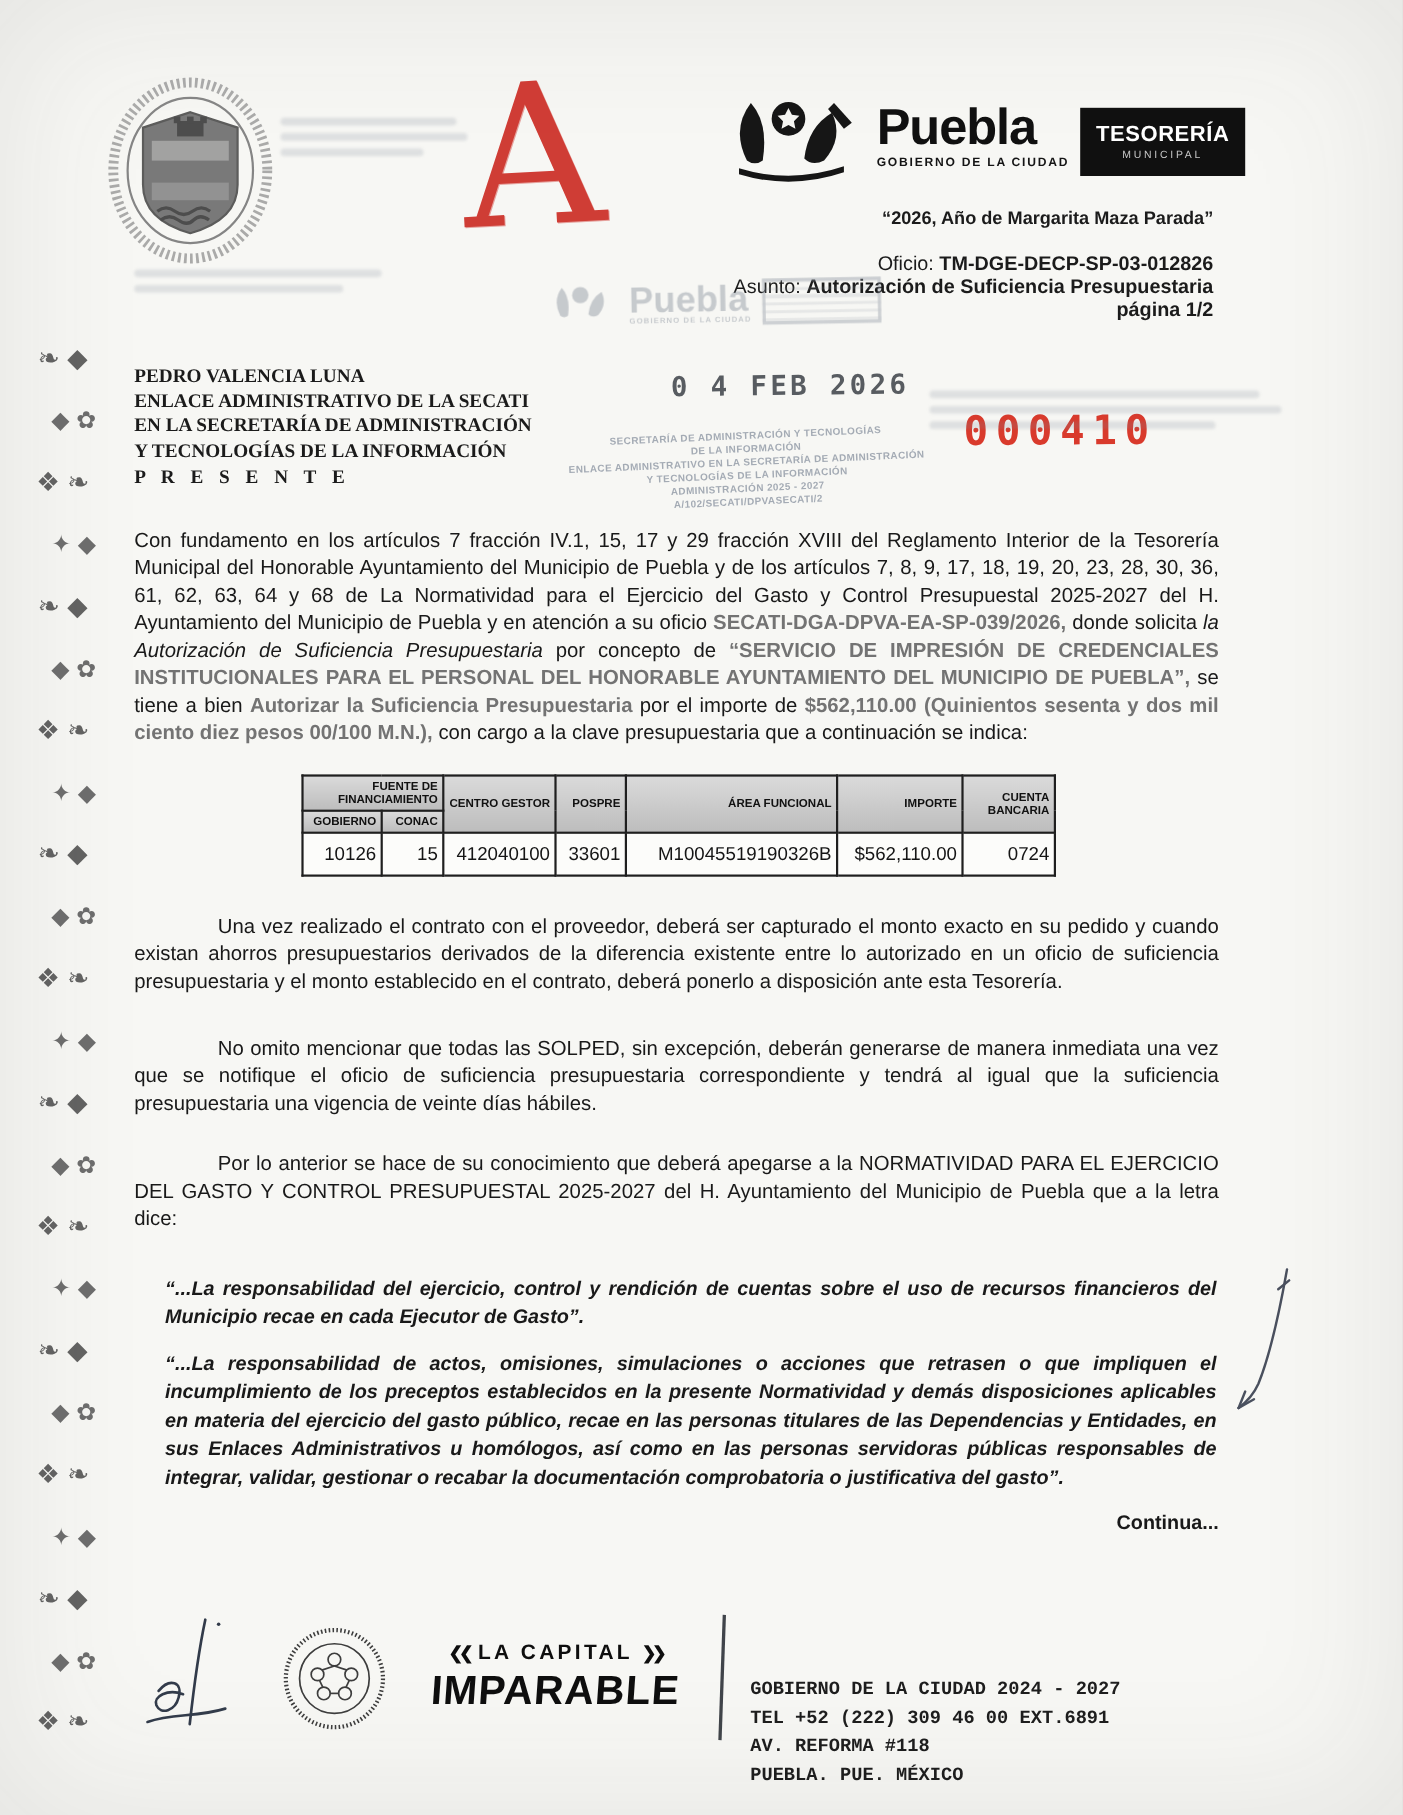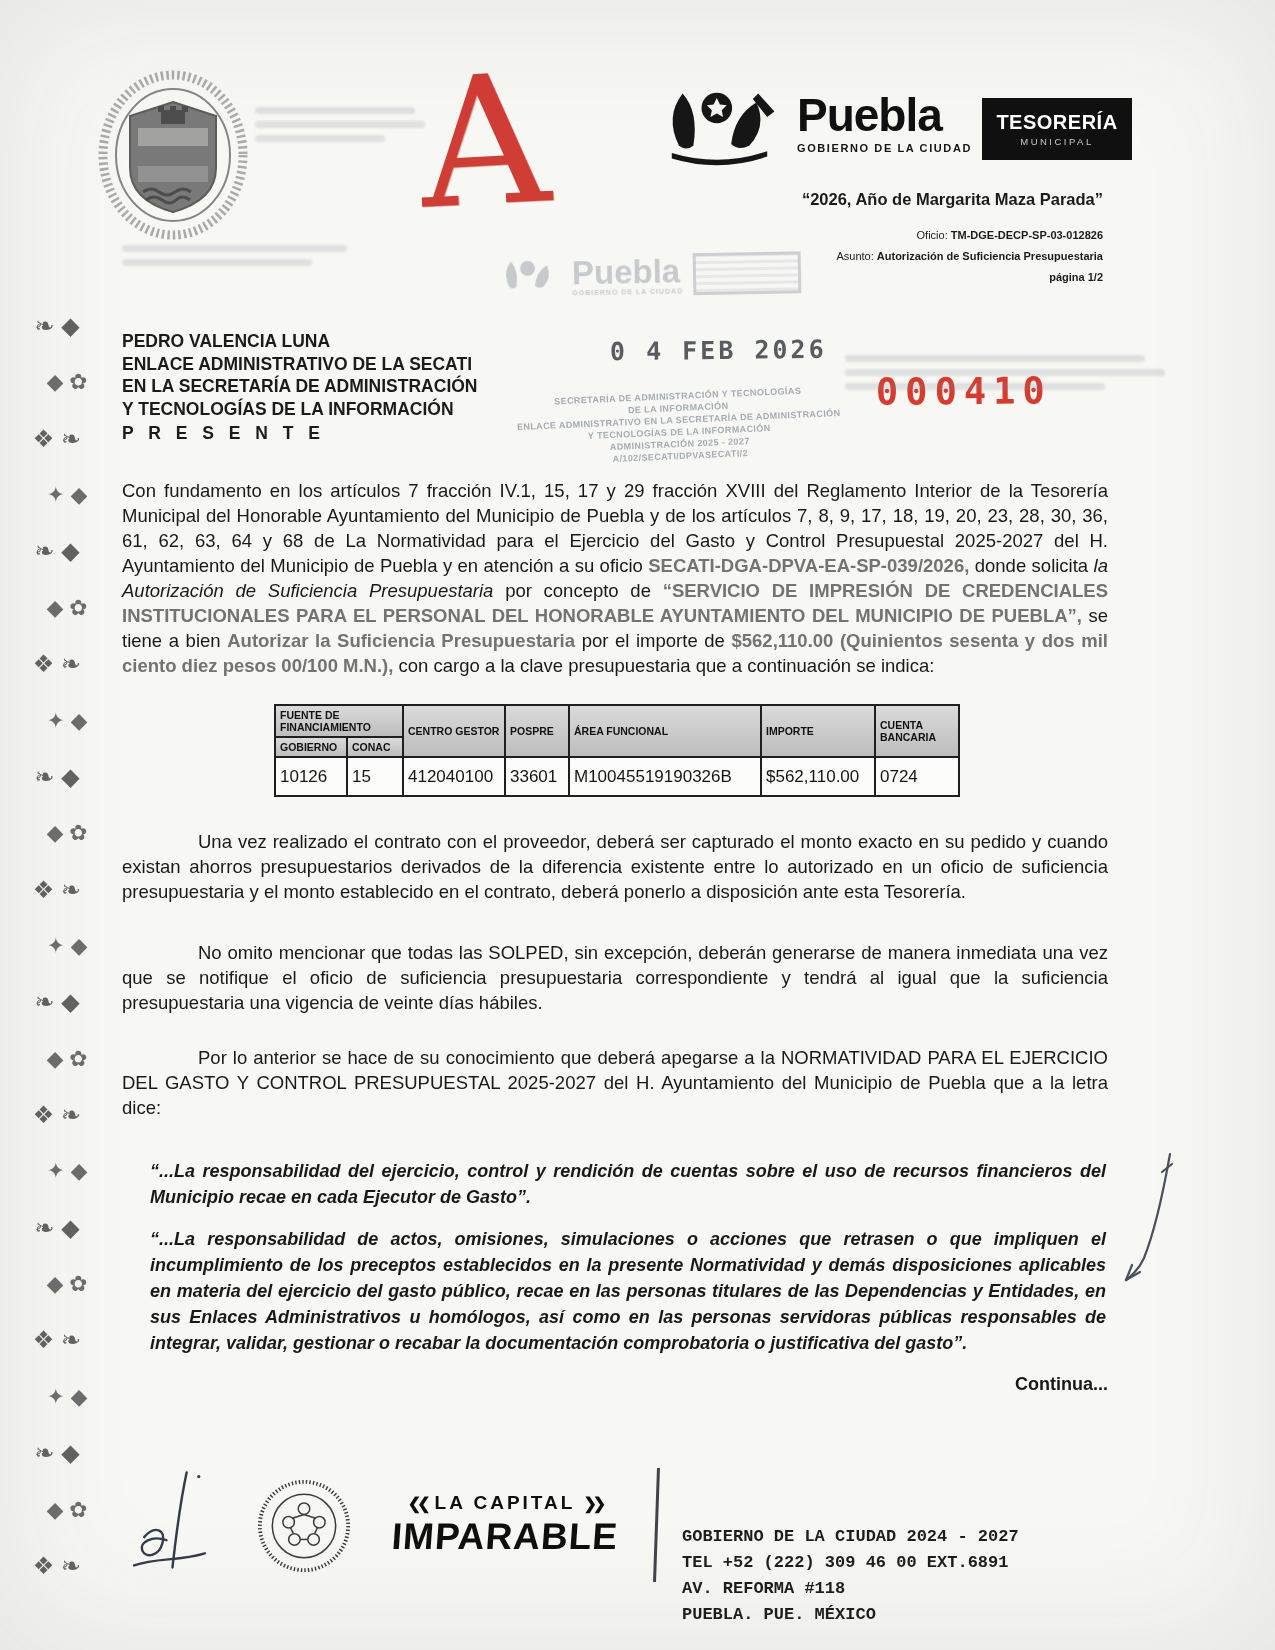--- a/index.html
+++ b/index.html
@@ -24,37 +24,37 @@
   .brand-mark{width:135px;height:92px;}
   .brand-text{padding-top:12px;}
   .brand-name{font-size:46px;font-weight:800;letter-spacing:-1px;color:#101010;line-height:1;}
   .brand-sub{font-size:11px;font-weight:700;letter-spacing:1.6px;color:#151515;margin-top:4px;}
   .tesoreria-box{margin-top:18px;background:#101010;color:#fff;width:150px;height:62px;
         display:flex;flex-direction:column;align-items:center;justify-content:center;}
   .tes-title{font-size:20px;font-weight:800;letter-spacing:.5px;}
   .tes-sub{font-size:9.5px;letter-spacing:2.5px;color:#c7c7c7;margin-top:2px;}
 
   .year-legend{position:absolute;right:172px;top:190px;font-size:16.5px;font-weight:700;}
-  .ref-line{position:absolute;right:172px;text-align:right;font-size:11px;}
+  .ref-line{position:absolute;right:172px;text-align:right;font-size:18px;}
   .ref-line b{font-weight:800;}
   .oficio{top:229px;}
   .asunto{top:250px;}
   .pagenum{top:271px;font-weight:800;}
 
   
   .watermark{position:absolute;left:496px;top:252px;display:flex;align-items:center;gap:10px;
         opacity:.45;transform:rotate(-1deg);filter:blur(.4px);}
   .wm-mark{width:66px;height:46px;}
   .wm-name{font-size:33px;font-weight:800;color:#8d95a0;line-height:1;}
   .wm-sub{font-size:7px;font-weight:700;letter-spacing:1px;color:#8d95a0;}
   .wm-box{width:102px;height:36px;border:3px solid rgba(140,148,160,.85);
         background:repeating-linear-gradient(0deg,rgba(140,148,160,.35) 0 3px,transparent 3px 7px);}
 
   
-  .recipient{position:absolute;left:122px;top:330px;font-weight:800;font-size:17.5px;line-height:22.5px;}
+  .recipient{position:absolute;left:122px;top:330px;font-weight:800;font-size:17.5px;line-height:22.5px;font-family:Liberation Serif, serif;}
   .recipient .presente{letter-spacing:5px;margin-top:2px;}
 
   
   .date-stamp{position:absolute;left:610px;top:336px;font-family:"DejaVu Sans Mono",monospace;
         font-weight:700;font-size:25px;letter-spacing:3px;color:#3d4248;opacity:.85;transform:rotate(-.6deg);}
   .folio-stamp{position:absolute;left:876px;top:370px;font-family:"DejaVu Sans Mono",monospace;
         font-weight:700;font-size:37px;letter-spacing:7px;color:#d93a2c;transform:rotate(-.4deg);}
   .received-stamp{position:absolute;left:503px;top:390px;width:352px;text-align:center;
         font-size:9px;letter-spacing:.4px;line-height:12px;color:rgba(104,116,134,.58);
         transform:rotate(-2.5deg);font-weight:700;}
@@ -72,21 +72,21 @@
   .mt-table{margin-top:26px;}
   .mt-a{margin-top:36px;}
   .mt-b{margin-top:32px;}
   .mt-c{margin-top:30px;}
   .quote{margin:38px 2px 0 28px;font-weight:700;font-style:italic;font-size:18px;line-height:26px;}
   .quote.q2{margin-top:16px;}
   .continua{margin-top:16px;text-align:right;font-weight:700;font-size:18px;}
 
   
   table.budget{border-collapse:collapse;table-layout:fixed;margin-left:152px;text-indent:0;}
-  table.budget th,table.budget td{border:2px solid #1f1f1f;text-align:left;vertical-align:middle;}
+  table.budget th,table.budget td{border:2px solid #1f1f1f;text-align:right;vertical-align:middle;}
   table.budget th{font-size:10.5px;font-weight:800;padding:3px 4px;line-height:12px;
         background:linear-gradient(#dadada,#bdbdbd);color:#111;}
   table.budget td{font-size:17px;padding:6px 4px;background:#fcfcfa;color:#151515;}
 
   
   .signature{position:absolute;left:126px;top:1466px;width:96px;height:114px;}
   .badge{position:absolute;left:256px;top:1478px;width:96px;height:96px;opacity:.92;}
   .capital-logo{position:absolute;left:380px;top:1492px;width:250px;text-align:center;color:#0e0e0e;}
   .cap-line1{font-size:19px;font-weight:800;letter-spacing:3px;display:flex;align-items:center;justify-content:center;gap:8px;}
   .cap-line1 .wing{font-size:16px;letter-spacing:-4px;}

